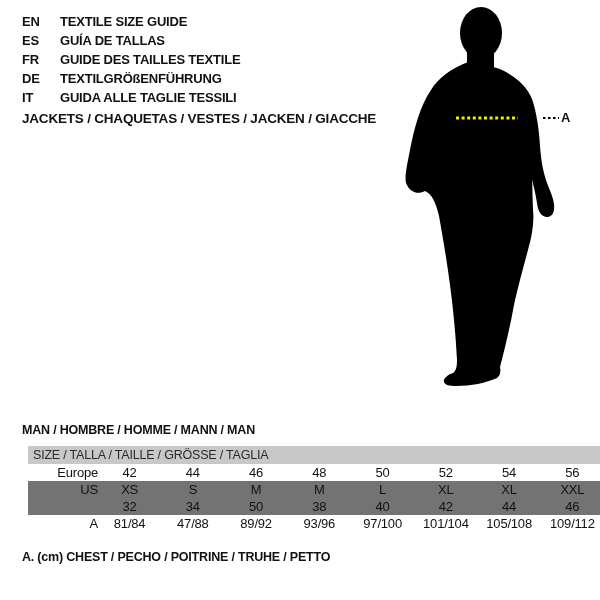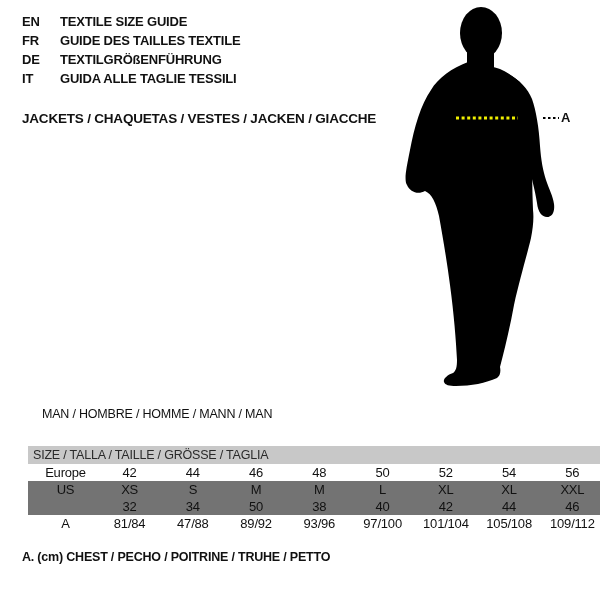--- a/index.html
+++ b/index.html
@@ -12,39 +12,43 @@
   .lang-list{position:absolute;left:22px;top:12px;}
   .lang-row{display:flex;height:19px;line-height:19px;font-size:13px;font-weight:bold;}
   .lang-code{width:38px;}
   
   .categories{position:absolute;left:22px;top:110px;}
   .category-line{height:18px;line-height:18px;font-size:13.5px;font-weight:bold;}
   
   .figure-svg{position:absolute;left:396px;top:4px;}
   .figure-a-label{position:absolute;left:561px;top:110px;font-size:13px;font-weight:600;}
   
-  .man-line{position:absolute;left:22px;top:406px;font-size:12.5px;font-weight:normal;height:16px;line-height:16px;margin-left:20px;}
+  .man-line{position:absolute;left:22px;top:422px;font-size:12.5px;font-weight:bold;height:16px;line-height:16px;}
   
   .size-table{position:absolute;left:28px;top:446px;width:576px;font-size:13px;}
   .size-table-header{height:18px;line-height:18px;background:#c8c8c8;color:#2a2a2a;
     padding-left:5px;font-size:12.5px;}
   .trow{display:flex;height:17px;line-height:17px;}
   .trow.band{background:#737373;}
-  .cell-label{width:70px;padding-left:5px;box-sizing:border-box;text-align:center;}
+  .cell-label{width:70px;padding-left:5px;box-sizing:border-box;text-align:right;}
   .cell{flex:1;text-align:center;}
   
   .footnote{position:absolute;left:22px;top:550px;font-size:12.5px;font-weight:bold;}
 </style>
 </head>
 <body>
 
 <div class="lang-list">
   <div class="lang-row">
     <span class="lang-code">EN</span>
     <span class="lang-label">TEXTILE SIZE GUIDE</span>
+  </div>
+  <div class="lang-row">
+    <span class="lang-code">ES</span>
+    <span class="lang-label">GUÍA DE TALLAS</span>
   </div>
   <div class="lang-row">
     <span class="lang-code">FR</span>
     <span class="lang-label">GUIDE DES TAILLES TEXTILE</span>
   </div>
   <div class="lang-row">
     <span class="lang-code">DE</span>
     <span class="lang-label">TEXTILGRÖßENFÜHRUNG</span>
   </div>
   <div class="lang-row">

